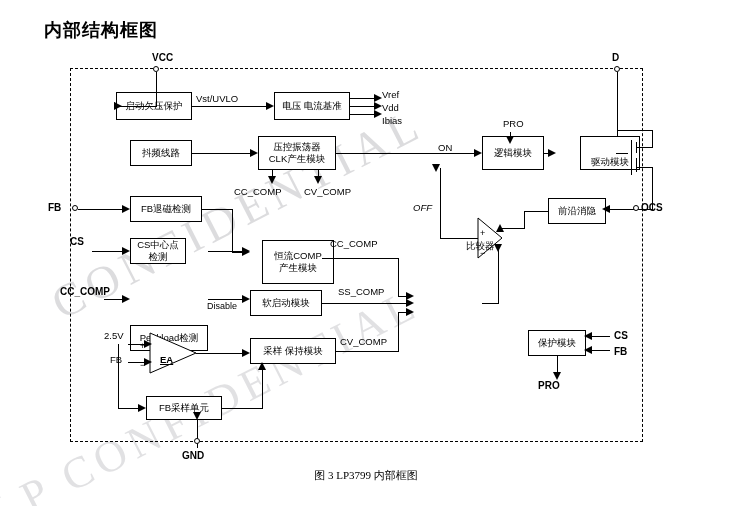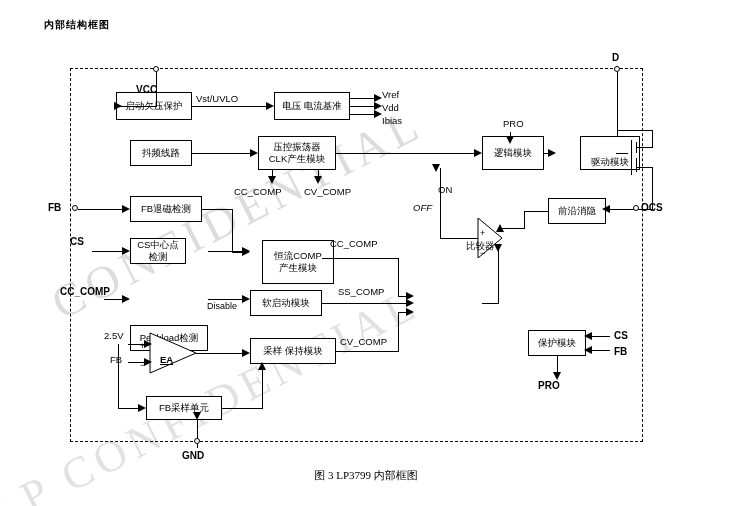--- a/index.html
+++ b/index.html
@@ -13,21 +13,21 @@
     color: #000;
     overflow: hidden;
   }
   #page {
     position: absolute; left: 0; top: 0;
     width: 732px; height: 506px;
   }
   .title {
     position: absolute;
     left: 44px; top: 18px;
-    font-size: 10px;
+    font-size: 18px;
     font-weight: bold;
     letter-spacing: 1px;
   }
   .caption {
     position: absolute;
     left: 0; top: 468px;
     width: 732px;
     text-align: center;
     font-size: 11px;
     font-family: "Liberation Serif", serif;
@@ -126,21 +126,21 @@
 <div id="page">
 
   <div class="title">内部结构框图</div>
   <div class="caption">图 3   LP3799 内部框图</div>
 
   <div class="watermark">CONFIDENTIAL</div>
   <div class="watermark wm2">LP CONFIDENTIAL</div>
 
   <div class="chip-boundary"></div>
 
-  <div class="pin" style="left:136px; top:52px;margin-top:32px;">VCC</div>
+  <div class="pin" style="left:152px; top:52px;">VCC</div>
   <div class="circ" style="left:153px; top:66px;"></div>
   <div class="v" style="left:156px; top:72px; height:34px;"></div>
   <div class="ar ar-r" style="left:114px; top:102px;"></div>
   <div class="h" style="left:156px; top:106px; width:0px;"></div>
 
   <div class="pin" style="left:612px; top:52px;">D</div>
   <div class="circ" style="left:614px; top:66px;"></div>
   <div class="v" style="left:617px; top:72px; height:80px;"></div>
 
   <div class="pin" style="left:48px; top:202px;">FB</div>
@@ -218,21 +218,21 @@
 
   <div class="lbl" style="left:466px; top:240px;">比较器</div>
 
   <div class="lbl bold" style="left:160px; top:354px;">EA</div>
 
   <div class="lbl" style="left:196px; top:93px;">Vst/UVLO</div>
   <div class="lbl" style="left:382px; top:89px;">Vref</div>
   <div class="lbl" style="left:382px; top:102px;">Vdd</div>
   <div class="lbl" style="left:382px; top:115px;">Ibias</div>
 
-  <div class="lbl" style="left:438px; top:142px;margin-top:42px;">ON</div>
+  <div class="lbl" style="left:438px; top:142px;">ON</div>
   <div class="lbl" style="left:413px; top:202px;font-style:italic;">OFF</div>
   <div class="lbl" style="left:503px; top:118px;">PRO</div>
 
   <div class="lbl" style="left:234px; top:186px;">CC_COMP</div>
   <div class="lbl" style="left:304px; top:186px;">CV_COMP</div>
 
   <div class="lbl" style="left:330px; top:238px;">CC_COMP</div>
   <div class="lbl" style="left:338px; top:286px;">SS_COMP</div>
   <div class="lbl" style="left:340px; top:336px;">CV_COMP</div>
   <div class="lbl small" style="left:207px; top:301px;">Disable</div>

